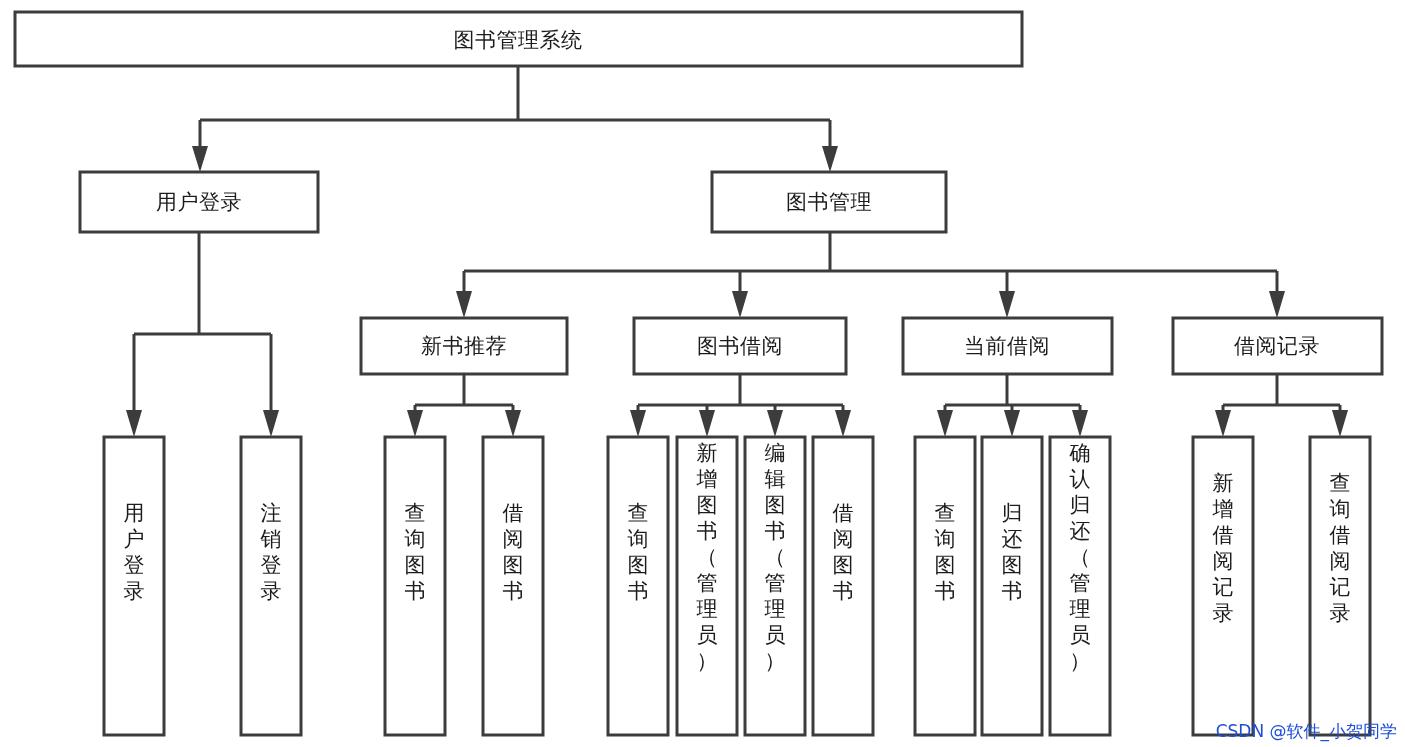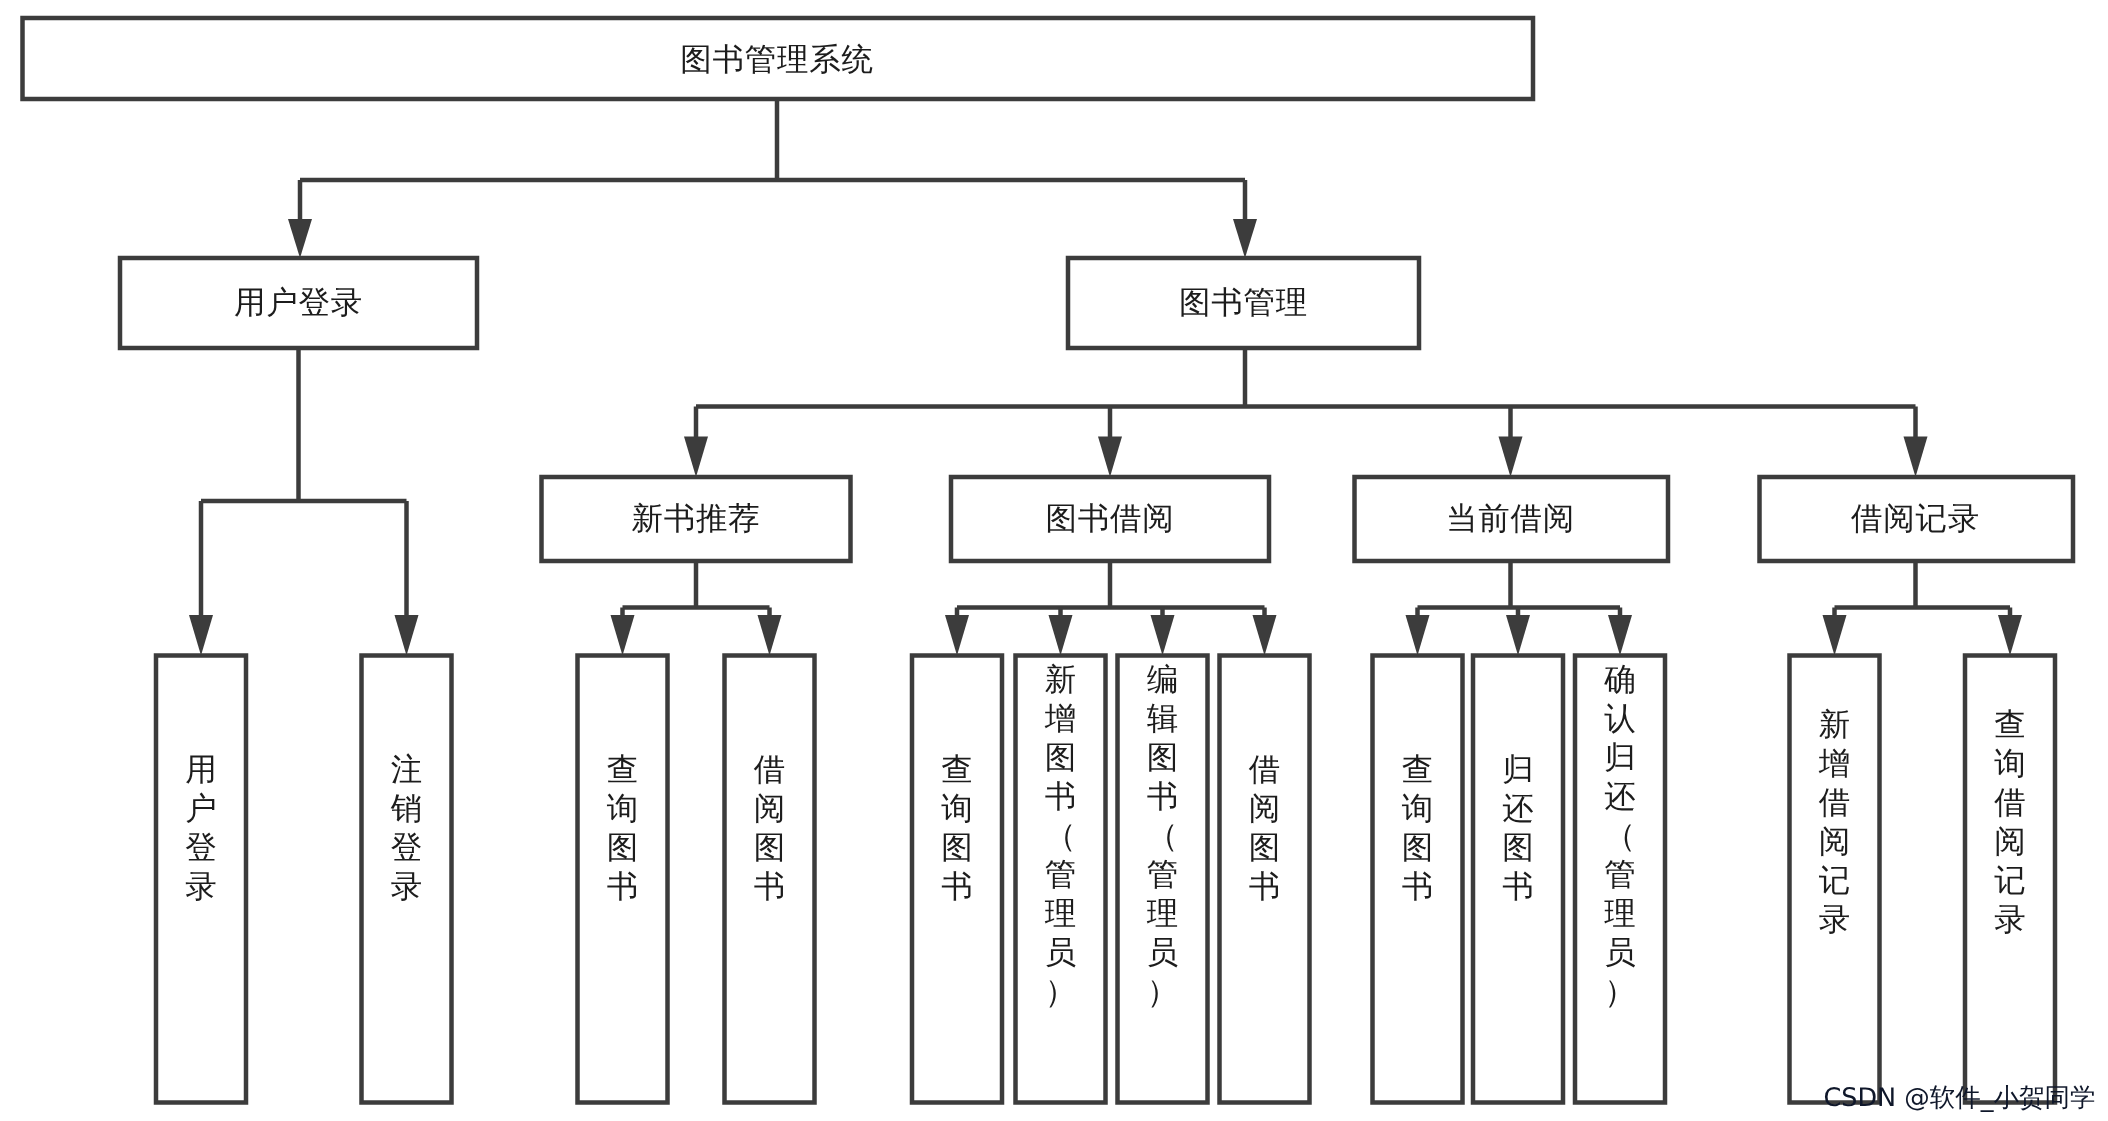--- a/index.html
+++ b/index.html
@@ -57,21 +57,21 @@
     fill: #1c1c1c;
     text-anchor: middle;
     letter-spacing: 0px;
   }
   .watermark-text {
     position: absolute;
     right: 8px;
     bottom: 4px;
     font-family: "DejaVu Sans", "Liberation Sans", sans-serif;
     font-size: 17px;
-    color: #0f172a;
+    color: #1d4ed8;
     white-space: nowrap;
     user-select: none;
   }
 </style>
 </head>
 <body>
 
 <div id="diagram-root">
 
   <svg id="tree-svg" viewBox="0 0 1405 747">

